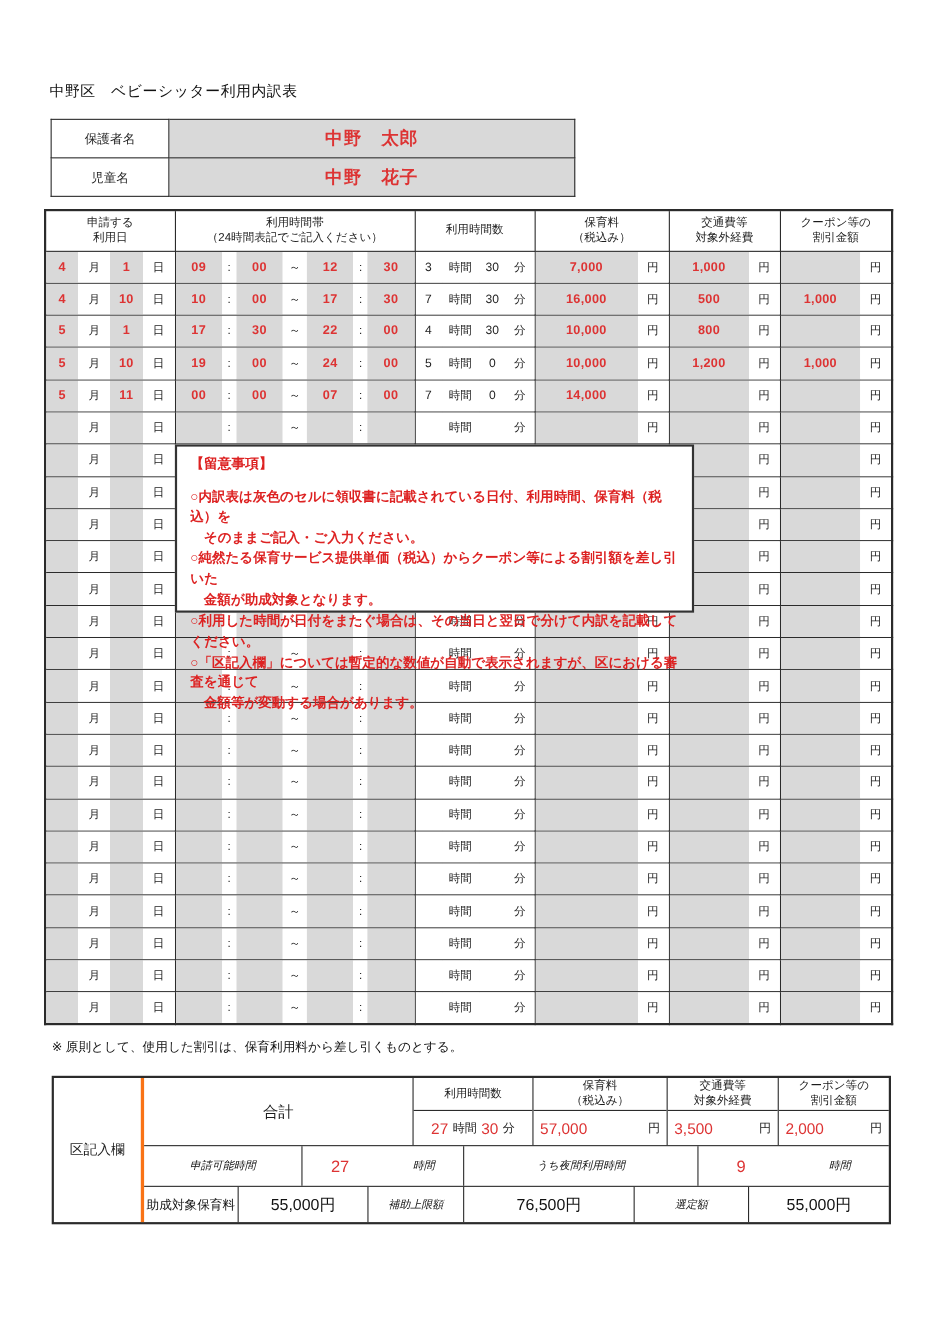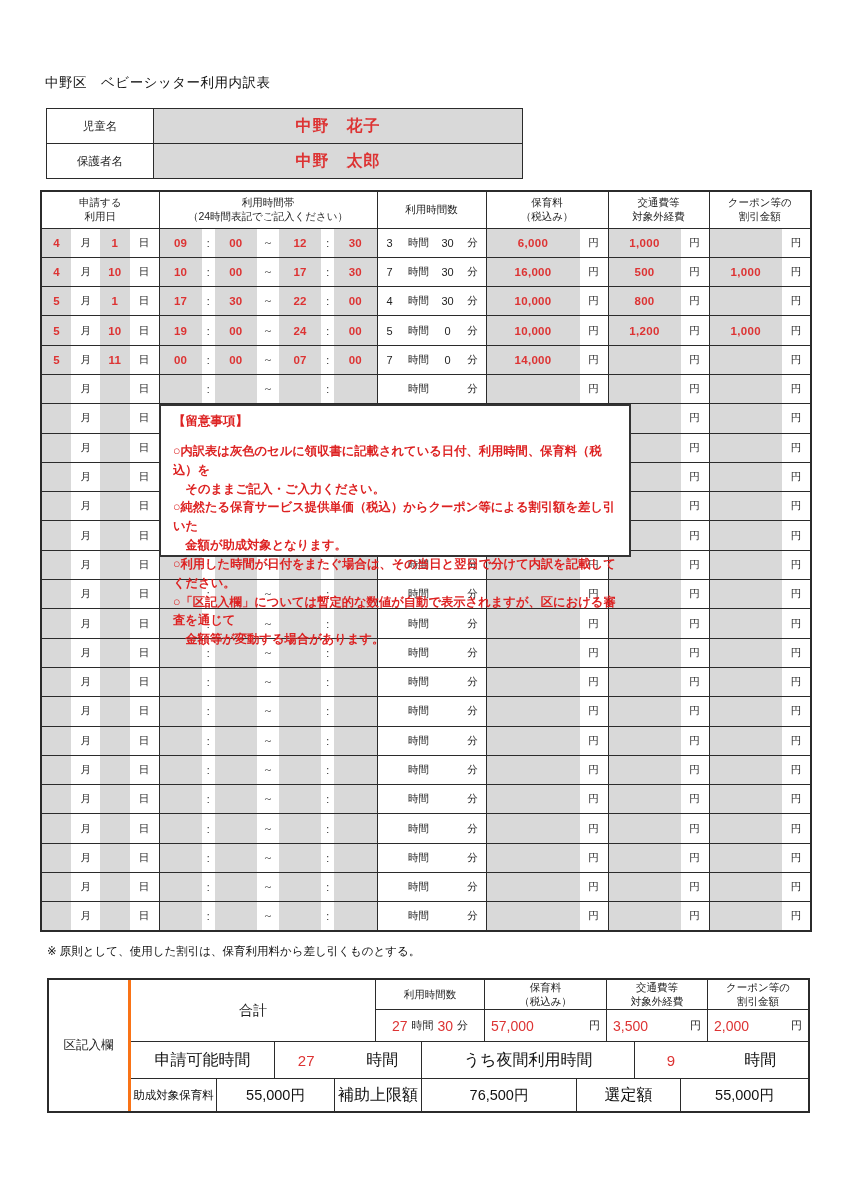--- a/index.html
+++ b/index.html
@@ -106,42 +106,42 @@
   .sum-val .rv { color:#dd3333; font-size:14px; }
   .sum-val .uv { color:#222; font-size:11px; }
   .sum-val.money { justify-content:space-between; }
   .sum-row2 { height:37px; border-bottom:1px solid #2b2b2b; display:flex; }
   .sum-row3 { flex:1; display:flex; }
   .s-cell {
     display:flex; align-items:center; justify-content:center;
     border-right:1px solid #2b2b2b; min-width:0; gap:6px;
   }
   .s-cell:last-child { border-right:none; }
-  .lbl13 { font-size:16px; color:#111; }
+  .lbl13 { font-size:10px; color:#111;font-style:italic; }
   .lbl11 { font-size:11.5px; color:#111; }
   .val14 { font-size:14.5px; color:#111; }
   .red15 { color:#dd3333; font-size:15px; }
   .sp-between { justify-content:space-around; }
 </style>
 </head>
 <body>
 
 <div class="page">
 
   <div class="title">中野区　ベビーシッター利用内訳表</div>
 
   <table class="name-table">
     <tbody>
       <tr>
+        <td class="nt-label">保護者名</td>
+        <td class="nt-value">中野　太郎</td>
+      </tr>
+      <tr>
         <td class="nt-label">児童名</td>
         <td class="nt-value">中野　花子</td>
-      </tr>
-      <tr>
-        <td class="nt-label">保護者名</td>
-        <td class="nt-value">中野　太郎</td>
       </tr>
     </tbody>
   </table>
 
   <table class="main-table">
     <colgroup>
       <col style="width:118px">
         <col style="width:218px">
         <col style="width:109px">
       <col style="width:122px">
@@ -187,21 +187,21 @@
           <td>
             <div class="cellflex">
               <div class="hnum">3</div>
               <div class="u u-hr">時間</div>
               <div class="hnum">30</div>
               <div class="u u-min">分</div>
             </div>
           </td>
           <td>
             <div class="cellflex">
-              <div class="g num">6,000</div>
+              <div class="g num">7,000</div>
               <div class="u u-yen">円</div>
             </div>
           </td>
           <td>
             <div class="cellflex">
               <div class="g num">1,000</div>
               <div class="u u-yen">円</div>
             </div>
           </td>
           <td>

